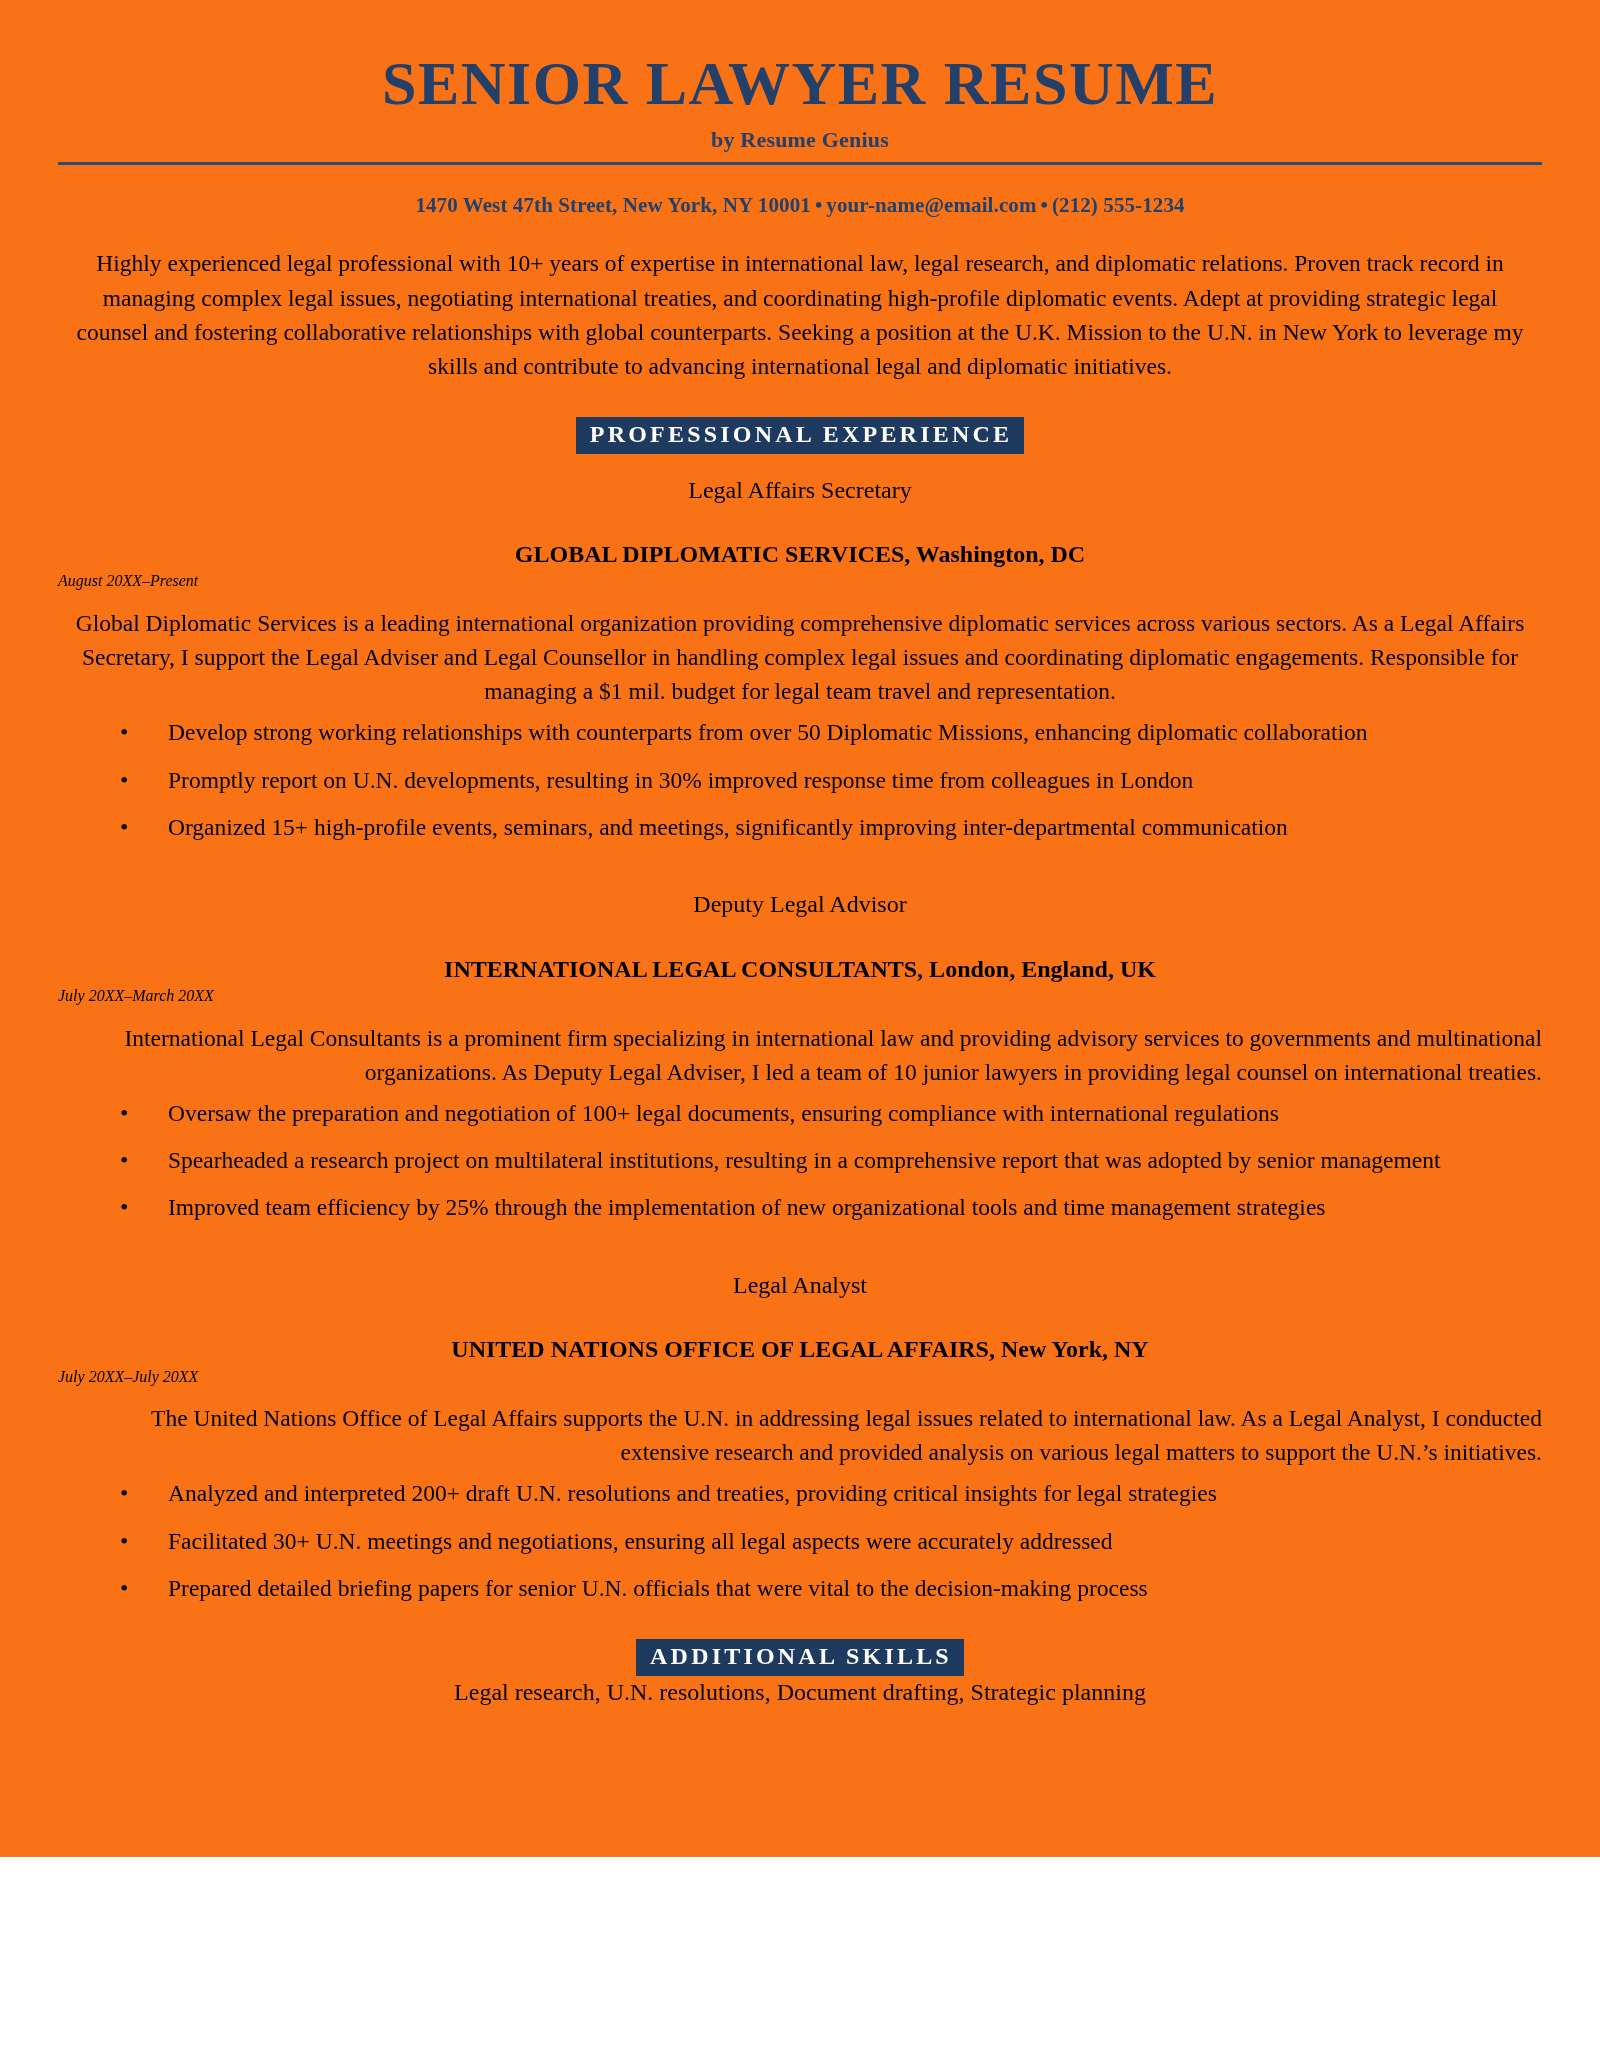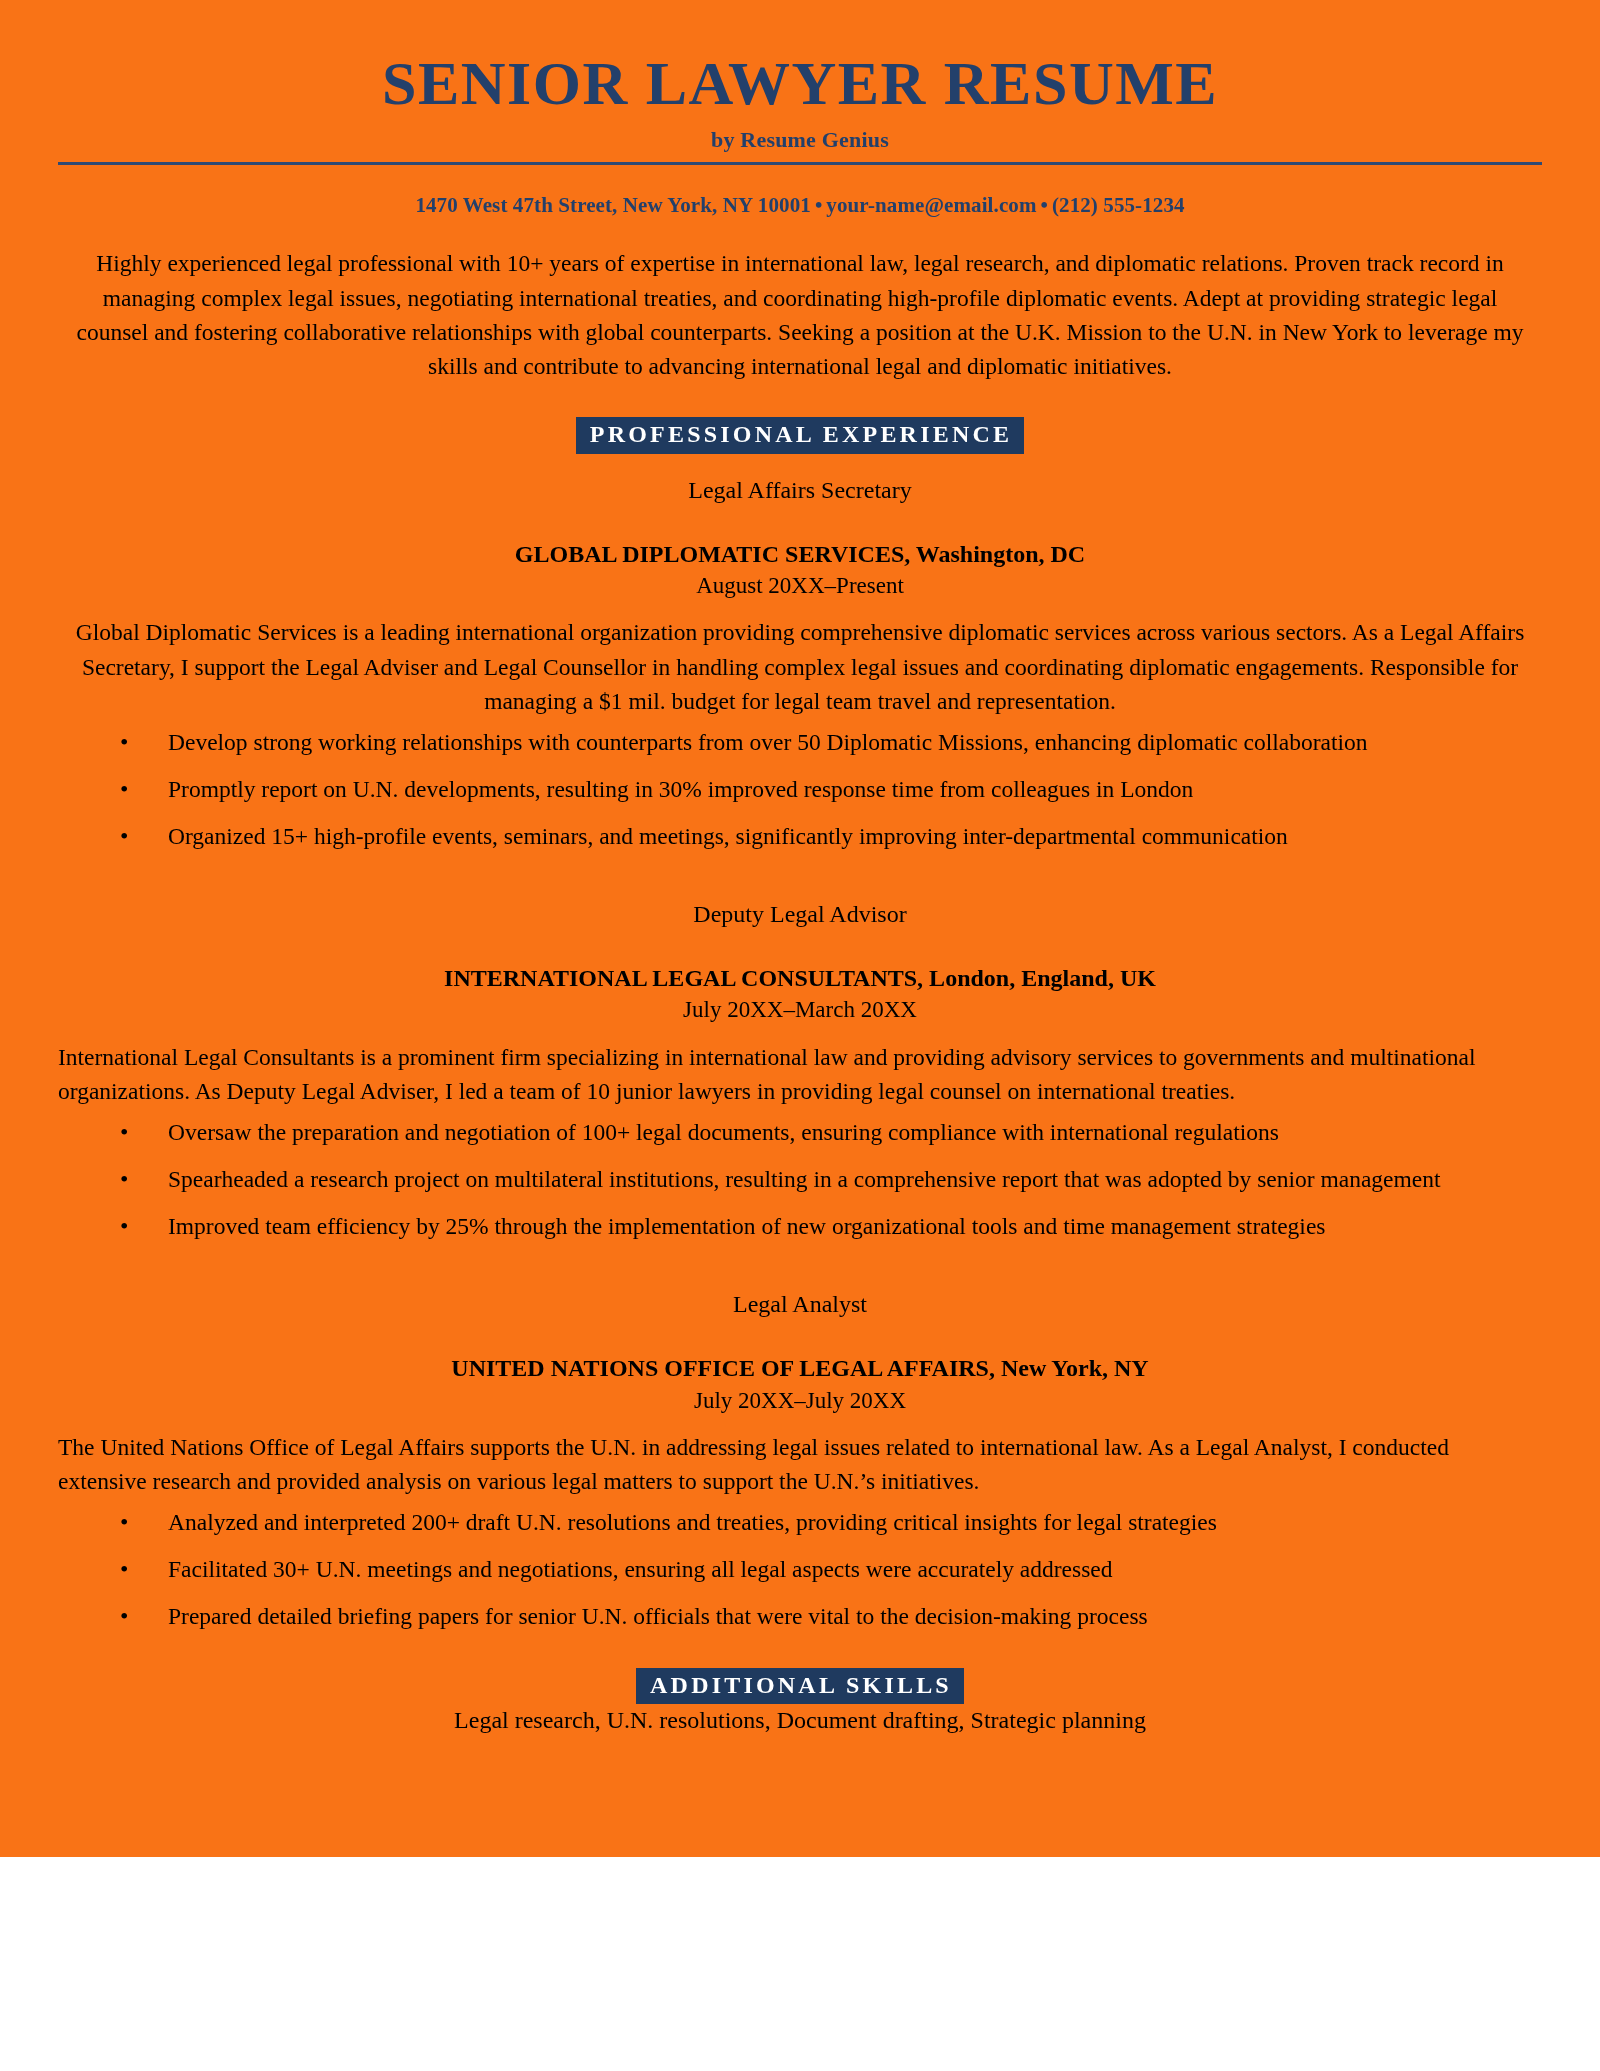--- a/index.html
+++ b/index.html
@@ -104,34 +104,35 @@
     line-height: 1.35;
   }
   .job-company {
     text-align: center;
     font-size: 24px;
     font-weight: bold;
     line-height: 1.35;
     margin-top: 32px;
   }
   .job-dates {
-    text-align: center;
-    font-size: 23px;
+    text-align: left;
+    font-size: 16px;
+    font-style: italic;
     line-height: 1.35;
   }
   .job-desc {
     margin-top: 14px;
     font-size: 23.5px;
     line-height: 1.45;
   }
   .job-desc.center {
     text-align: center;
   }
   .job-desc.left {
-    text-align: left;
+    text-align: right;
   }
 
   ul.bullets {
     margin: 8px 0 0 0;
     padding-left: 62px;
     list-style: none;
   }
   ul.bullets li {
     position: relative;
     font-size: 23.5px;

